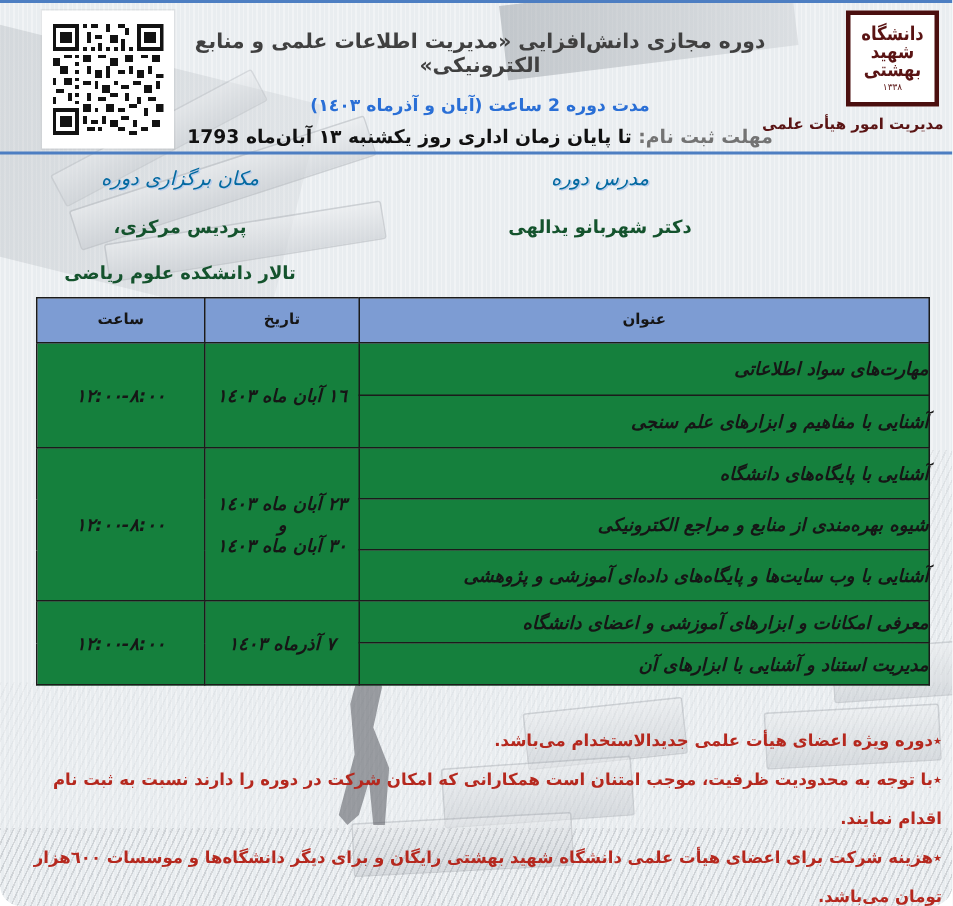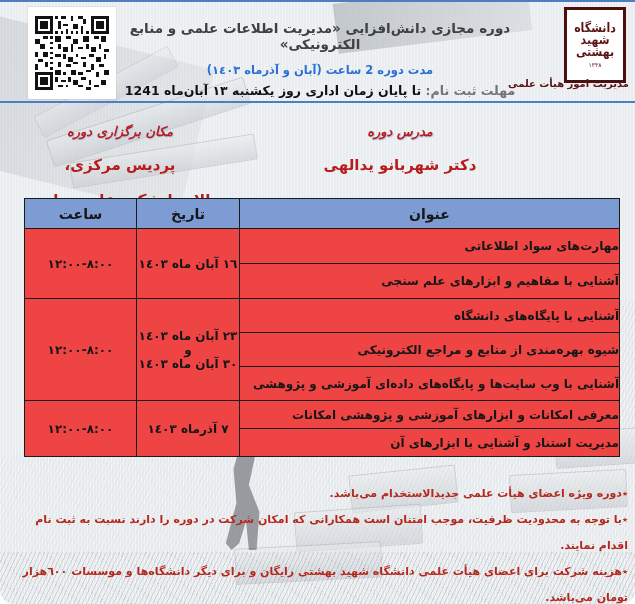--- a/index.html
+++ b/index.html
@@ -22,45 +22,45 @@
   .wm-blob{background:linear-gradient(100deg,#9aa0a6,#ccd0d4);opacity:.5;}
   .wm-book{background:linear-gradient(180deg,#eceef0,#c7cbd0);border:1px solid #b3b7bc;opacity:.55;border-radius:2px;}
   .wm-hatch{background:repeating-linear-gradient(115deg,rgba(110,115,122,.4) 0 1px,rgba(0,0,0,0) 1px 4px);}
   .wm-fig{background:#53565c;opacity:.55;
     clip-path:polygon(42% 0,62% 0,68% 18%,56% 42%,78% 66%,72% 100%,56% 100%,50% 74%,36% 94%,20% 100%,8% 94%,30% 58%,24% 28%,34% 12%);}
   .topline{position:absolute;top:0;left:0;width:100%;height:2px;background:#4d7ec2;z-index:2;}
   .sep{position:absolute;top:101px;left:0;width:100%;height:2px;background:#4d7ec2;z-index:2;}
 
   .qr-box{position:absolute;left:28px;top:7px;width:88px;height:92px;background:#fff;z-index:2;
     display:flex;align-items:center;justify-content:center;box-shadow:0 0 0 1px rgba(0,0,0,.05);}
-  .logo-box{position:absolute;right:9px;top:7px;width:62px;height:76px;background:#fff;z-index:2;
+  .logo-box{position:absolute;right:9px;top:7px;width:62px;height:64px;background:#fff;z-index:2;
     border:3px solid #4a0f0f;box-sizing:border-box;display:flex;flex-direction:column;align-items:center;justify-content:center;}
   .logo-box .l1{color:#5a1414;font-weight:700;font-size:11px;line-height:12px;transform:scaleY(1.15);letter-spacing:-1px;}
   .logo-box .yr{color:#5a1414;font-size:6px;margin-top:2px;}
   .dept{position:absolute;right:6px;top:78px;z-index:2;color:#5a1414;font-weight:700;font-size:10px;}
 
   .titles{position:absolute;right:95px;top:20px;width:440px;text-align:center;z-index:2;}
   .title1{color:#404040;font-weight:700;font-size:13.5px;}
   .title2{color:#2a6fd6;font-weight:700;font-size:11.5px;margin-top:11px;}
   .deadline{position:absolute;right:95px;top:83px;width:440px;text-align:center;z-index:2;font-size:12.5px;font-weight:700;}
   .deadline .lbl{color:#737373;}
   .deadline .txt{color:#111;}
 
   .col{position:absolute;top:112px;text-align:center;z-index:2;}
   .col-right{right:75px;width:320px;}
   .col-left{left:15px;width:210px;}
-  .col .head{color:#b91c1c;font-weight:700;font-size:13px;font-style:italic;
-    text-shadow:1px 1px 0 #b9cdec;margin-top:12px;}
-  .col .l{color:#b91c1c;font-weight:700;font-size:15px;margin-top:17px;}
+  .col .head{color:#0369a1;font-weight:400;font-size:13px;font-style:italic;
+    text-shadow:1px 1px 0 #b9cdec;}
+  .col .l{color:#14532d;font-weight:700;font-size:12px;margin-top:17px;}
 
   table.sched{position:absolute;right:15px;top:198px;width:595px;z-index:2;
     border-collapse:collapse;table-layout:fixed;}
   table.sched td,table.sched th{border:1px solid #1b1b1b;color:#161616;padding:0;}
-  table.sched th{background:#7d9cd3;height:29px;font-size:14px;font-weight:700;}
-  table.sched td{background:#ef4444;font-size:12px;font-weight:700;}
+  table.sched th{background:#7d9cd3;height:29px;font-size:10px;font-weight:700;}
+  table.sched td{background:#15803d;font-size:12px;font-weight:700;font-style:italic;}
   td.topic{text-align:right;padding-right:9px;}
   td.mid{text-align:center;}
   td.light{background:#dde7f5;}
   tr.r35 td{height:34px;} tr.r34 td{height:33px;} tr.r28 td{height:27px;}
   .ltr{direction:ltr;unicode-bidi:isolate;margin-top:36px;}
 
   .notes{position:absolute;right:7px;top:481px;width:620px;z-index:2;text-align:right;}
   .notes div{color:#b5281e;font-weight:700;font-size:11px;line-height:26px;}
 </style>
 </head>
@@ -193,21 +193,21 @@
     <div class="yr">١٣٣٨</div>
   </div>
   <div class="dept">مدیریت امور هیأت علمی</div>
 
   <div class="titles">
     <div class="title1">دوره مجازی دانش‌افزایی «مدیریت اطلاعات علمی و منابع الکترونیکی»</div>
     <div class="title2">مدت دوره 2 ساعت (آبان و آذرماه ١٤٠٣)</div>
   </div>
 
   <div class="deadline">
-    <span class="lbl">مهلت ثبت نام:</span><span class="txt"> تا پایان زمان اداری روز یکشنبه ١٣ آبان‌ماه 1241</span>
+    <span class="lbl">مهلت ثبت نام:</span><span class="txt"> تا پایان زمان اداری روز یکشنبه ١٣ آبان‌ماه 1793</span>
   </div>
 
   <div class="sep"></div>
 
   <div class="col col-right">
     <div class="head">مدرس دوره</div>
     <div class="l">دکتر شهربانو یدالهی</div>
   </div>
 
   <div class="col col-left">
@@ -251,21 +251,21 @@
         <span class="ltr">٨:٠٠-١٢:٠٠</span>
       </td>
     </tr>
     <tr class="r34">
       <td class="topic">شیوه بهره‌مندی از منابع و مراجع الکترونیکی</td>
     </tr>
     <tr class="r34">
       <td class="topic light">آشنایی با وب سایت‌ها و پایگاه‌های داده‌ای آموزشی و پژوهشی</td>
     </tr>
     <tr class="r28">
-      <td class="topic">معرفی امکانات و ابزارهای آموزشی و پژوهشی امکانات</td>
+      <td class="topic">معرفی امکانات و ابزارهای آموزشی و اعضای دانشگاه</td>
       <td class="mid" rowspan="2">
         <div>٧ آذرماه ١٤٠٣</div>
       </td>
       <td class="mid" rowspan="2">
         <span class="ltr">٨:٠٠-١٢:٠٠</span>
       </td>
     </tr>
     <tr class="r28">
       <td class="topic">مدیریت استناد و آشنایی با ابزارهای آن</td>
     </tr>

